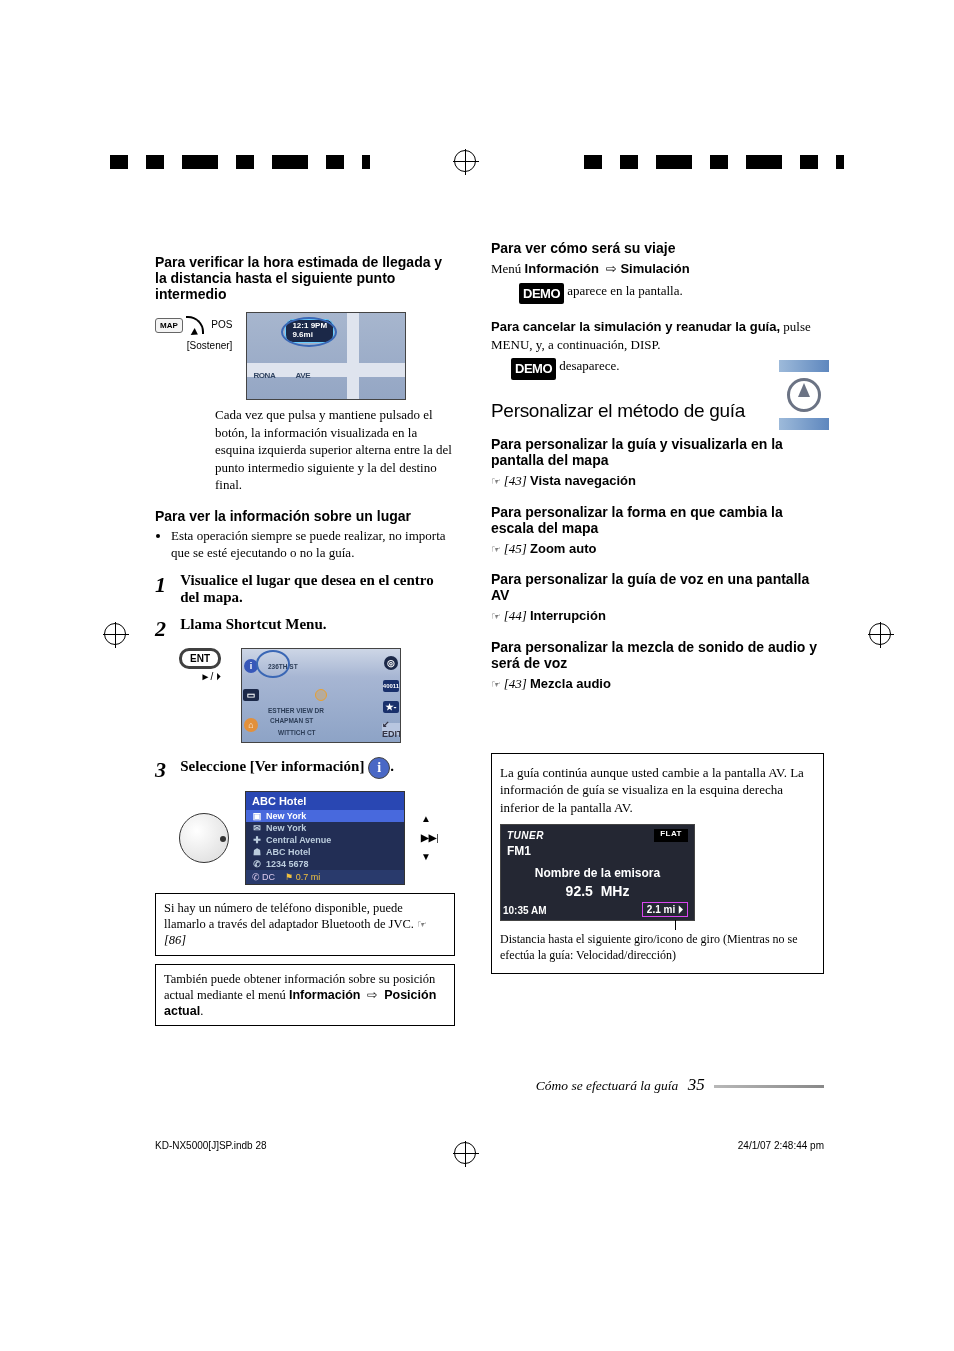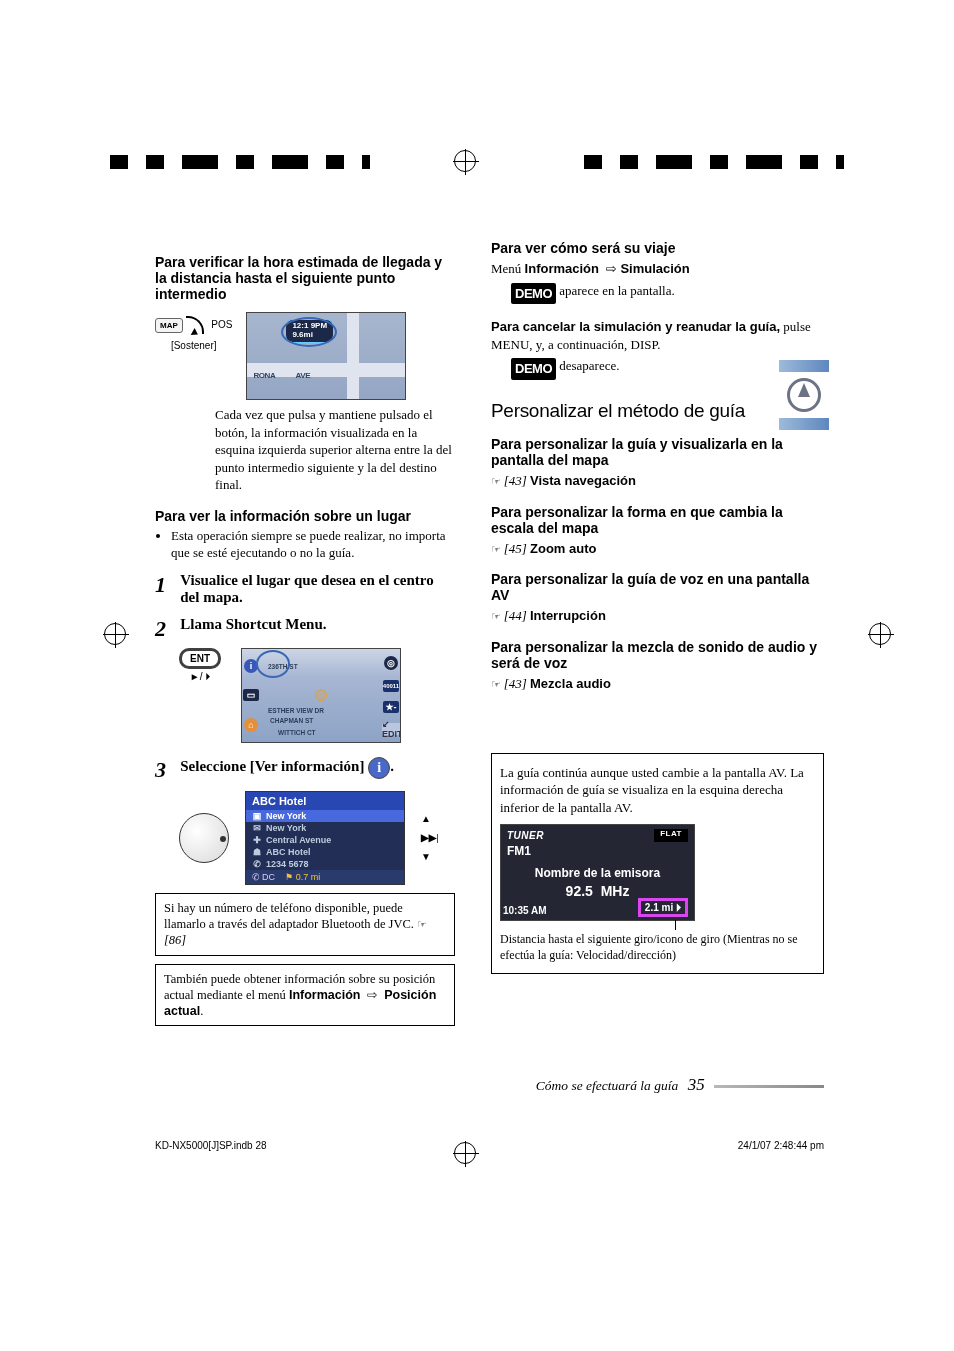--- a/index.html
+++ b/index.html
@@ -88,21 +88,21 @@
 
   .btn-oval {
     display: inline-block;
     border: 3px solid #404040;
     border-radius: 10px;
     padding: 2px 8px;
     font-family: Arial, sans-serif;
     font-size: 10px;
     font-weight: bold;
   }
-  .tiny { font-size: 10px; font-family: Arial, sans-serif; }
+  .tiny { font-size: 10px; font-family: Arial, sans-serif; text-align: right; }
 
   .screenshot {
     border: 1px solid #444;
     background: linear-gradient(#a7b6ce,#94a6c4);
     width: 160px;
     height: 95px;
     position: relative;
     overflow: hidden;
     font-family: Arial, sans-serif;
     font-size: 8px;
@@ -220,21 +220,21 @@
     padding: 4px 6px 20px;
     position: relative;
     margin: 8px 0 4px;
   }
   .tuner .hdr { display:flex; justify-content:space-between; font-style:italic; font-weight:bold; letter-spacing:0.5px; }
   .tuner .hdr .flat { background:#000; color:#fff; font-size:8px; padding:0 6px; font-style:normal;}
   .tuner .band { font-weight:bold; font-size:12px; margin: 2px 0 6px;}
   .tuner .station { text-align:center; font-weight:bold; font-size:12px; }
   .tuner .freq { text-align:center; font-weight:bold; font-size:14px;}
   .tuner .time { position:absolute; bottom:3px; left:2px; font-weight:bold; font-size:10px;}
-  .tuner .dist { position:absolute; bottom:3px; right:6px; font-weight:bold; font-size:10px; border:3px solid #d946ef; padding:0 4px;}
+  .tuner .dist { position:absolute; bottom:3px; right:6px; font-weight:bold; font-size:10px; border:1px solid #d946ef; padding:0 4px;}
   .tuner .distline { position:absolute; bottom:-10px; right:18px; width:1px; height:10px; background:#000;}
 
   .footer {
     position: absolute;
     left: 155px; right: 130px;
     top: 1075px;
     text-align: right;
     font-style: italic;
     font-size: 13.5px;
   }
@@ -445,21 +445,21 @@
 
   </div>
 
   <div class="col col-right" style="position:relative;">
 
     <h3 class="subhead" style="margin-top:0;">Para ver cómo será su viaje</h3>
     <p class="body">
       <span>Menú </span><span class="boldlabel">Información</span>
       <span class="arrow-fat">&nbsp;⇨&nbsp;</span><span class="boldlabel">Simulación</span>
     </p>
-    <p class="body" style="margin-left:20px;">
+    <p class="body" style="margin-left:28px;">
       <span class="demo-pill">DEMO</span><span> aparece en la pantalla.</span>
     </p>
 
     <p class="body" style="margin-top:14px;">
       <span class="bold">Para cancelar la simulación y reanudar la guía,</span><span> pulse MENU, y, a continuación, DISP.</span>
     </p>
     <p class="body" style="margin-left:20px;">
       <span class="demo-pill">DEMO</span><span> desaparece.</span>
     </p>
 

